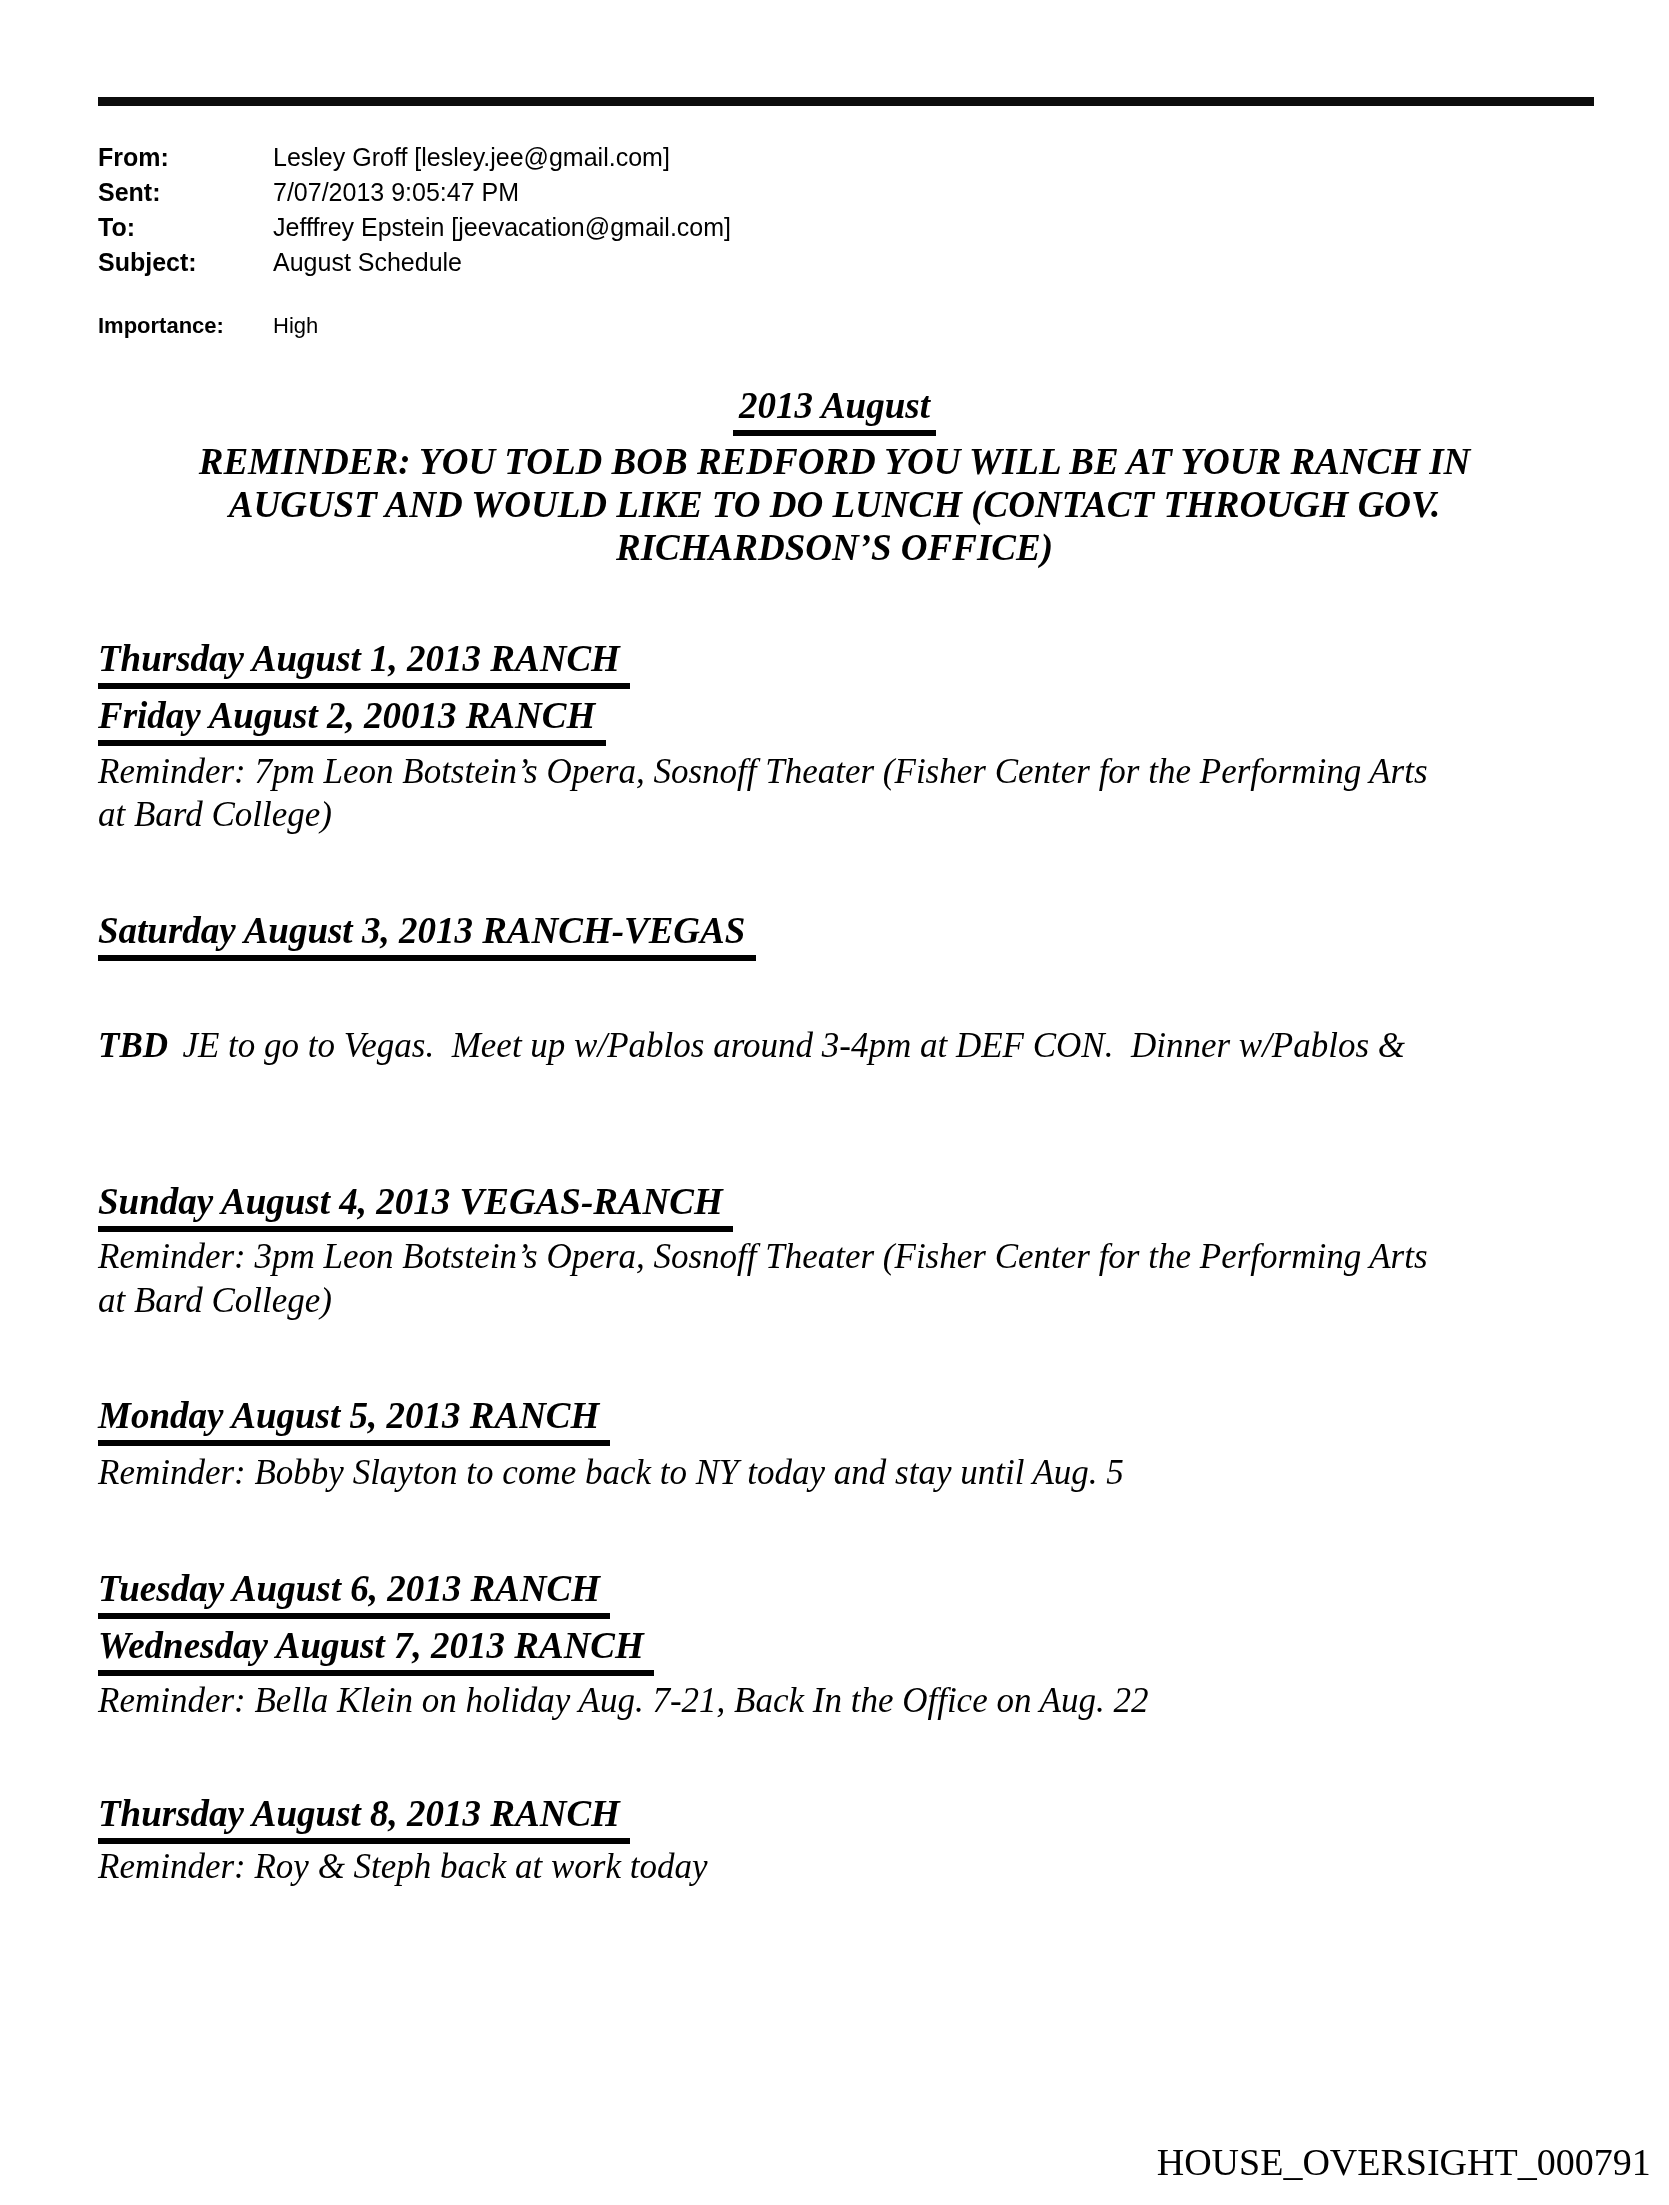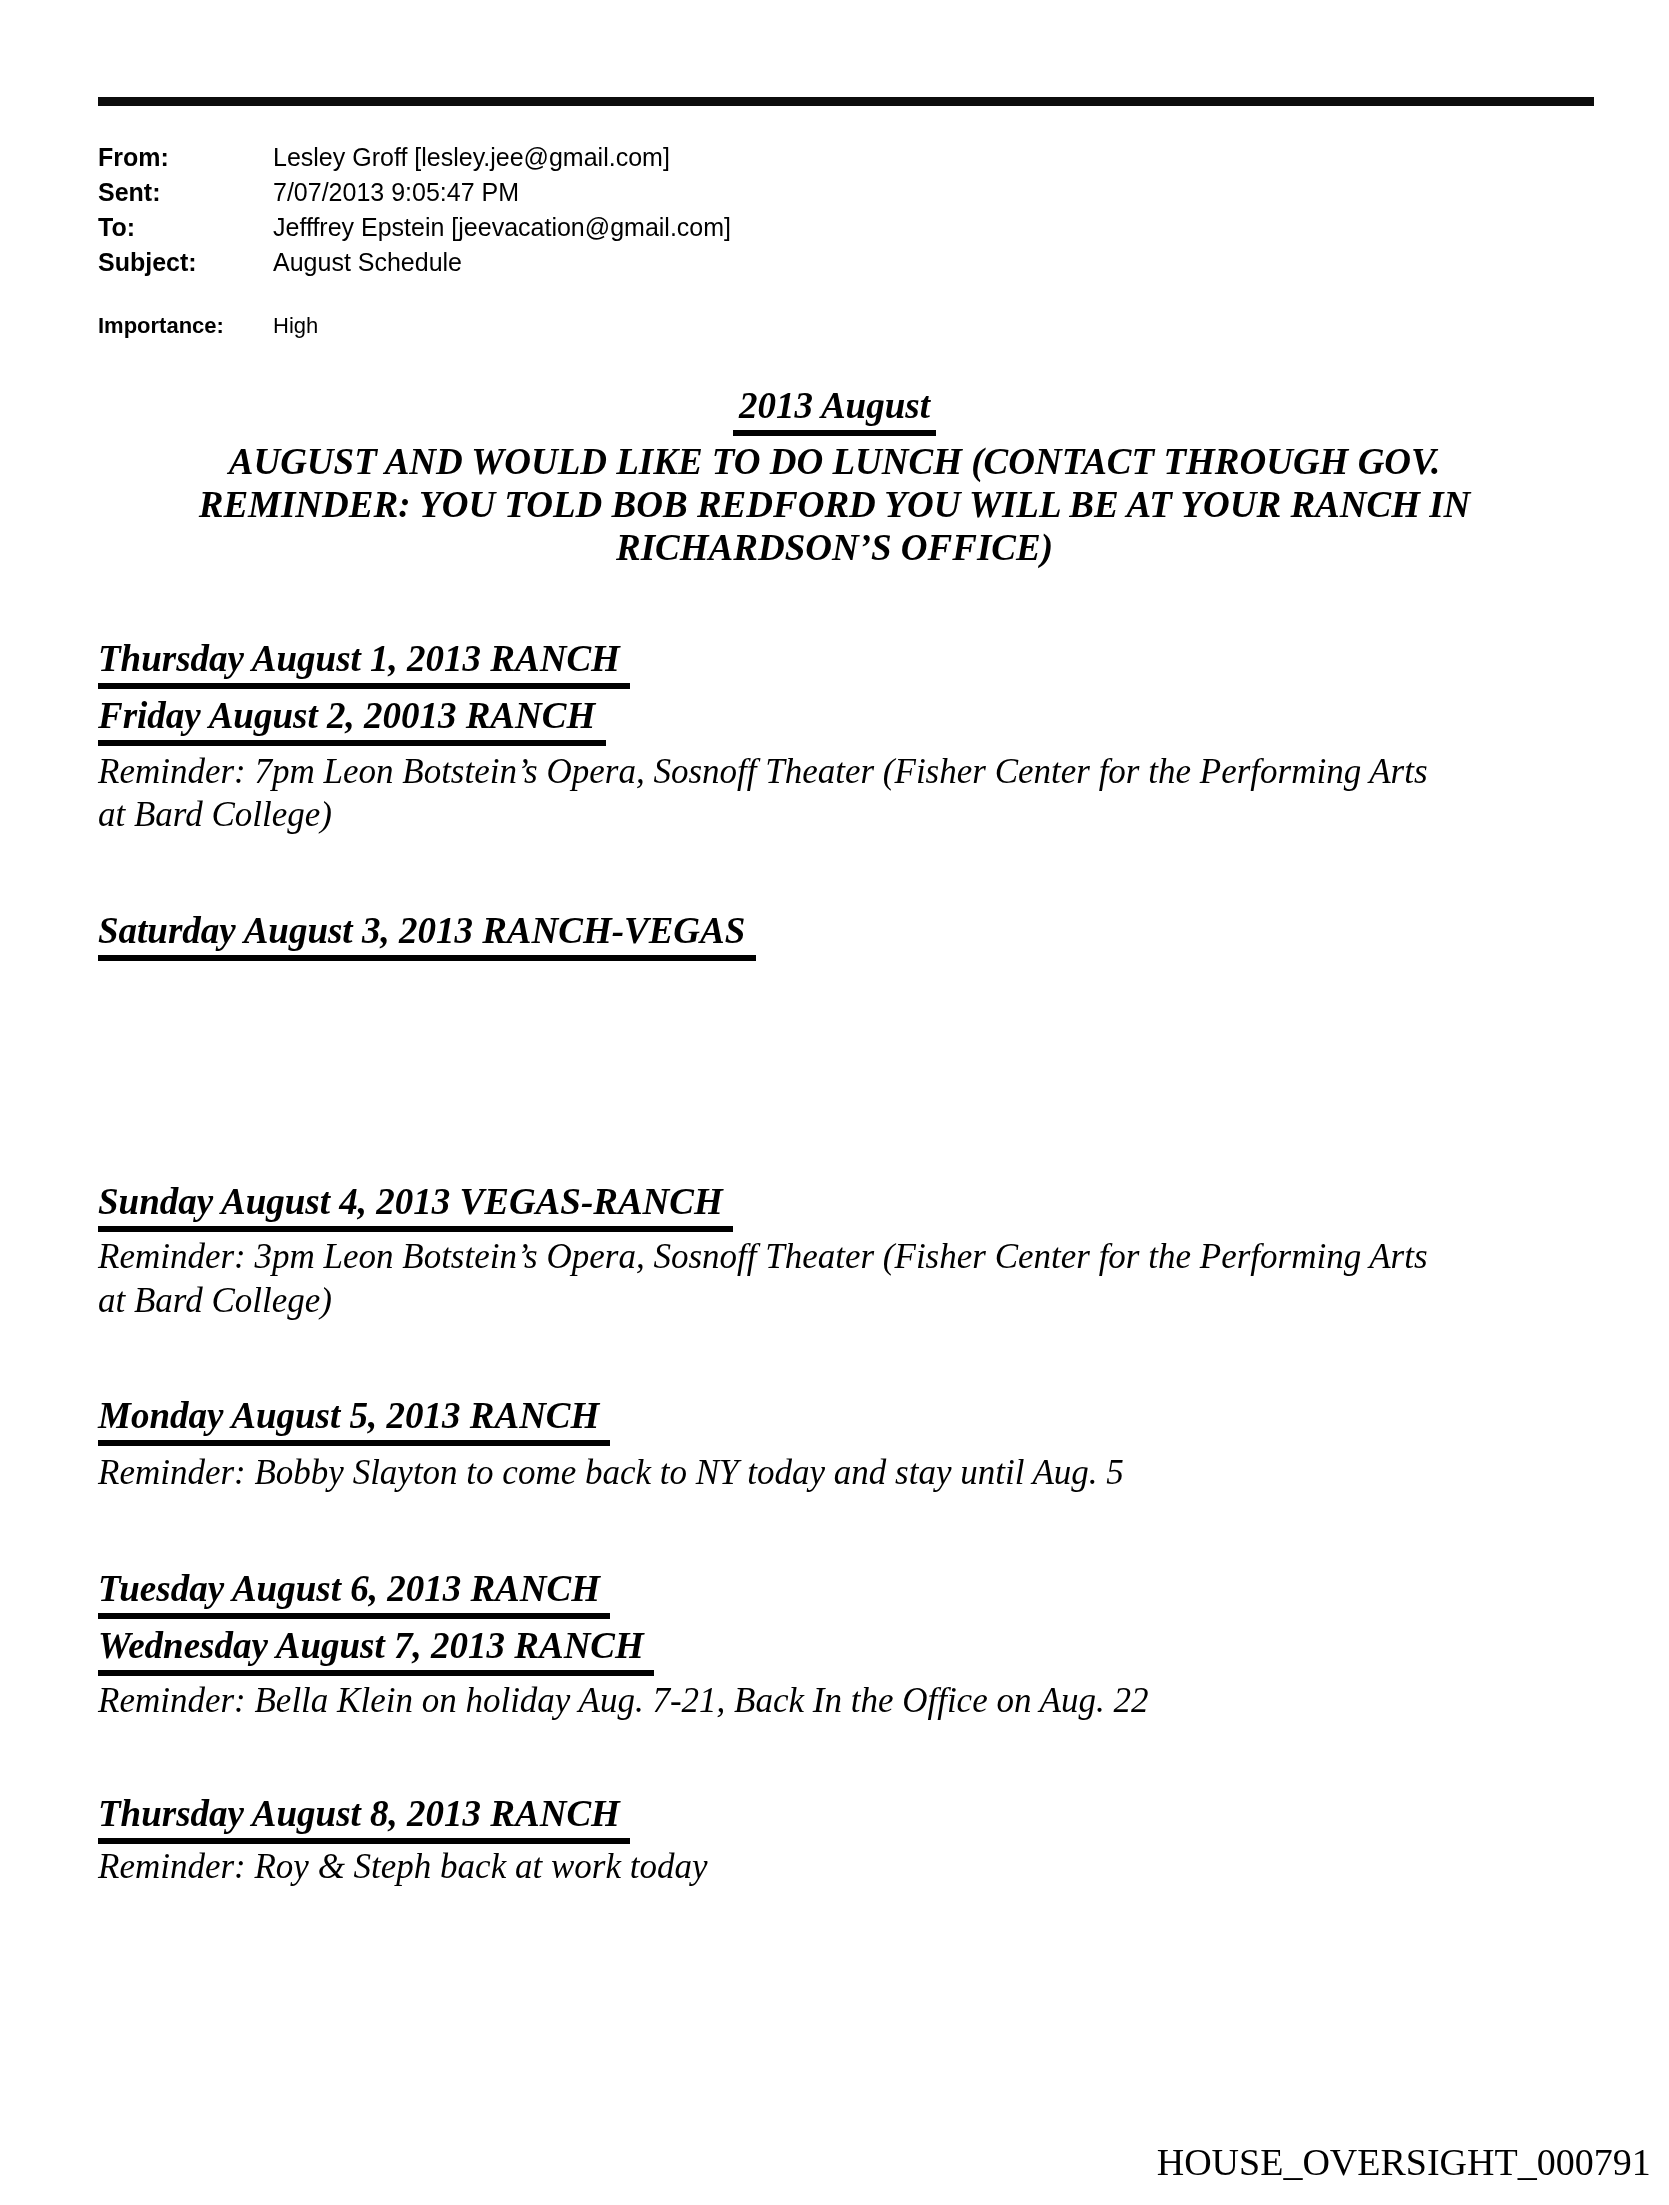--- a/index.html
+++ b/index.html
@@ -117,33 +117,34 @@
   <div class="imp">
     <span class="lbl">Importance:</span>
     <span class="val">High</span>
   </div>
 
   <div class="title-wrap">
     <span class="doc-title">2013 August</span>
   </div>
 
   <div class="banner">
+    <div>REMINDER: YOU TOLD BOB REDFORD YOU WILL BE AT YOUR RANCH IN</div>
     <div>AUGUST AND WOULD LIKE TO DO LUNCH (CONTACT THROUGH GOV.</div>
-    <div>REMINDER: YOU TOLD BOB REDFORD YOU WILL BE AT YOUR RANCH IN</div>
     <div>RICHARDSON’S OFFICE)</div>
   </div>
 
   <div class="day" style="top:640px"><span class="u">Thursday August 1, 2013 RANCH</span></div>
   <div class="day" style="top:697px"><span class="u">Friday August 2, 20013 RANCH</span></div>
 
   <div class="note" style="top:753px">Reminder: 7pm Leon Botstein’s Opera, Sosnoff Theater (Fisher Center for the Performing Arts</div>
   <div class="note" style="top:796px">at Bard College)</div>
 
   <div class="day" style="top:912px"><span class="u">Saturday August 3, 2013 RANCH-VEGAS</span></div>
 
+  <div class="note" style="top:1027px"><span class="tbd-label">TBD</span><span>JE to go to Vegas.  Meet up w/Pablos around 3-4pm at DEF CON.  Dinner w/Pablos &amp;</span></div>
 
   <div class="day" style="top:1183px"><span class="u">Sunday August 4, 2013 VEGAS-RANCH</span></div>
 
   <div class="note" style="top:1238px">Reminder: 3pm Leon Botstein’s Opera, Sosnoff Theater (Fisher Center for the Performing Arts</div>
   <div class="note" style="top:1282px">at Bard College)</div>
 
   <div class="day" style="top:1397px"><span class="u">Monday August 5, 2013 RANCH</span></div>
   <div class="note" style="top:1454px">Reminder: Bobby Slayton to come back to NY today and stay until Aug. 5</div>
 
   <div class="day" style="top:1570px"><span class="u">Tuesday August 6, 2013 RANCH</span></div>

